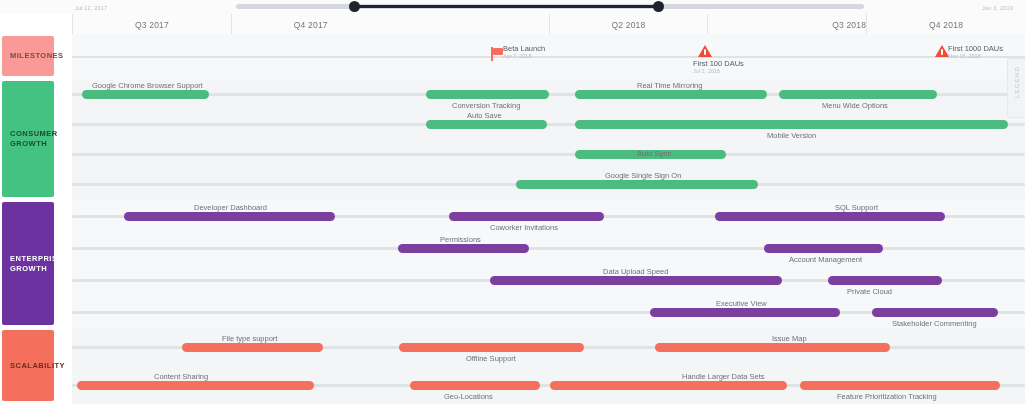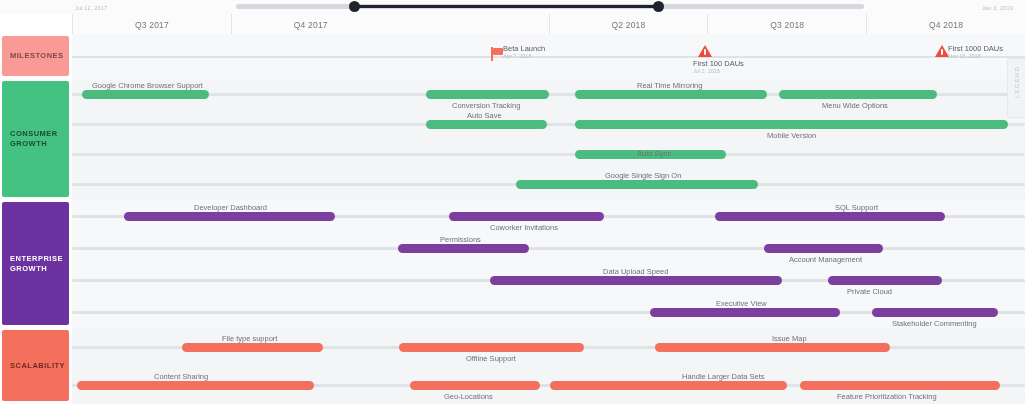--- a/index.html
+++ b/index.html
@@ -51,21 +51,21 @@
     letter-spacing:.2px;
   }
   .edge-date{
     position:absolute;font-size:5.5px;color:#b9bcc2;top:5px;letter-spacing:.2px;
   }
   .edge-date.start{left:75px;}
   .edge-date.end{left:982px;}
 
   
   .lane-label{
-    position:absolute;left:2px;width:67px;
+    position:absolute;left:2px;width:52px;
     border-radius:2px;
     display:flex;align-items:center;
     box-sizing:border-box;padding-left:8px;
   }
   .lane-label span{
     font-size:7.5px;font-weight:bold;letter-spacing:.5px;line-height:10px;
   }
 
   
   .lane-body{
@@ -149,21 +149,21 @@
     <div class="slider-range"></div>
     <div class="slider-handle left"></div>
     <div class="slider-handle right"></div>
   </div>
 
   <div class="timescale" id="timescale">
       <div class="q-cell" style="left: 0px; width: 158.833px;">Q3 2017</div>
       <div class="q-cell" style="left: 158.833px; width: 158.833px;">Q4 2017</div>
       <div class="q-cell" style="left: 317.667px; width: 165px; margin-top: 29px;">Q1 2018</div>
       <div class="q-cell" style="left: 476.5px; width: 158.833px;">Q2 2018</div>
-      <div class="q-cell" style="left: 635.333px; width: 158.833px;">Q3 2018</div>
+      <div class="q-cell" style="left: 635.333px; width: 158.833px; text-align: right;">Q3 2018</div>
       <div class="q-cell" style="left: 794.167px; width: 158.833px;">Q4 2018</div>
     </div>
   <div class="edge-date start">Jul 12, 2017</div>
   <div class="edge-date end">Jan 3, 2019</div>
 
   <div id="vlines">
       <div class="vline" style="left: 72px;"></div>
       <div class="vline" style="left: 230.833px;"></div>
       <div class="vline" style="left: 389.667px;"></div>
       <div class="vline" style="left: 548.5px;"></div>

